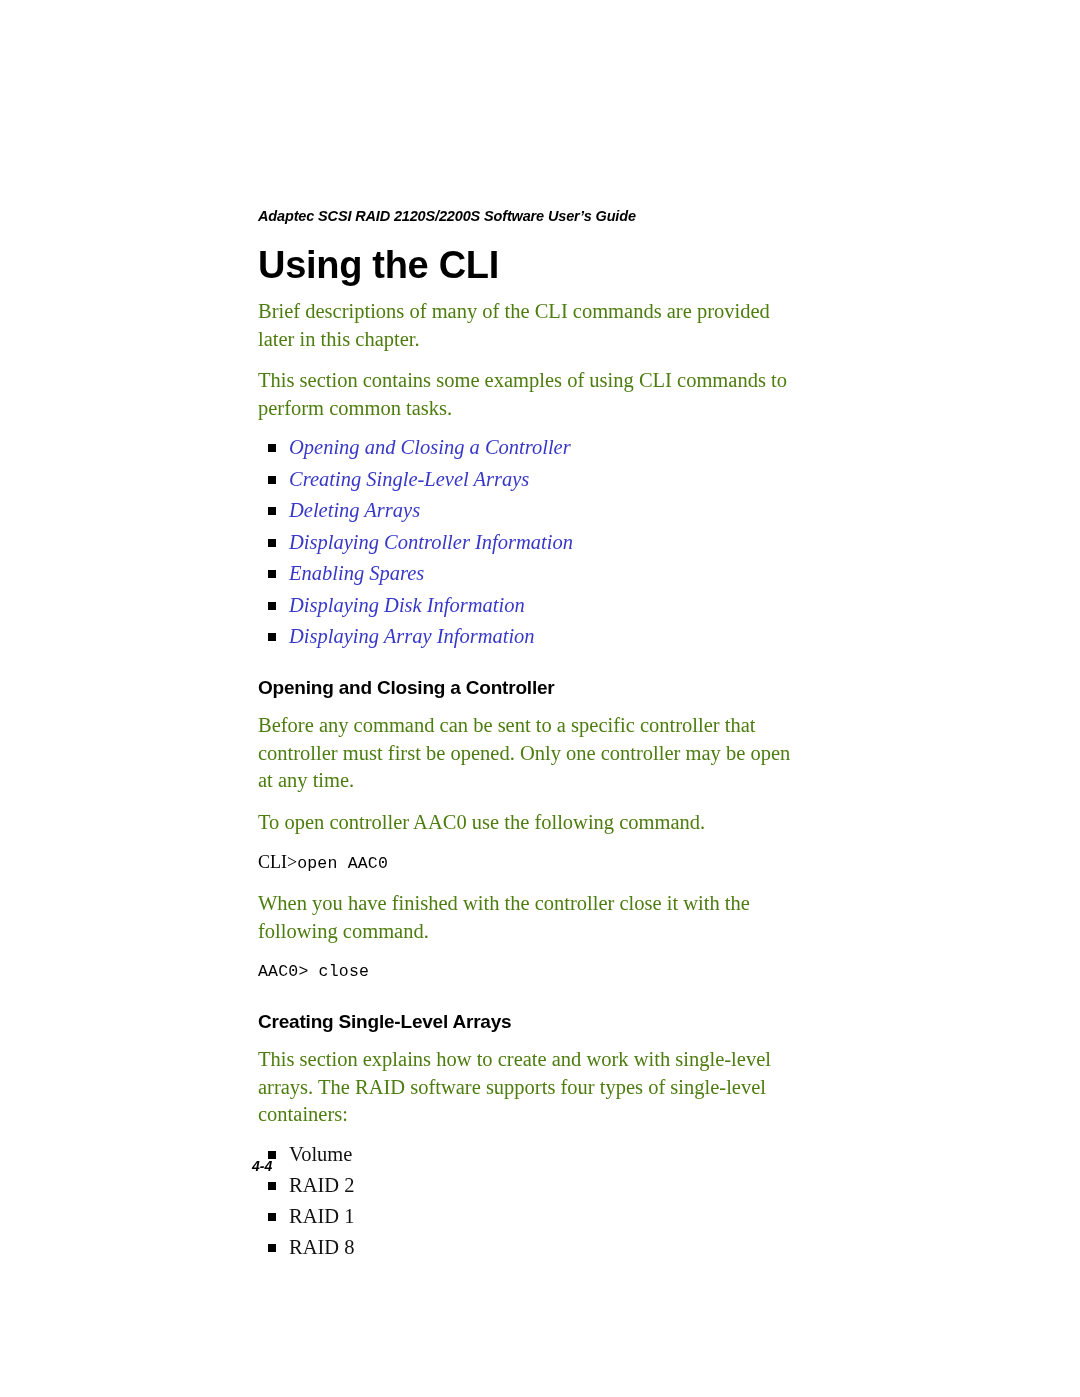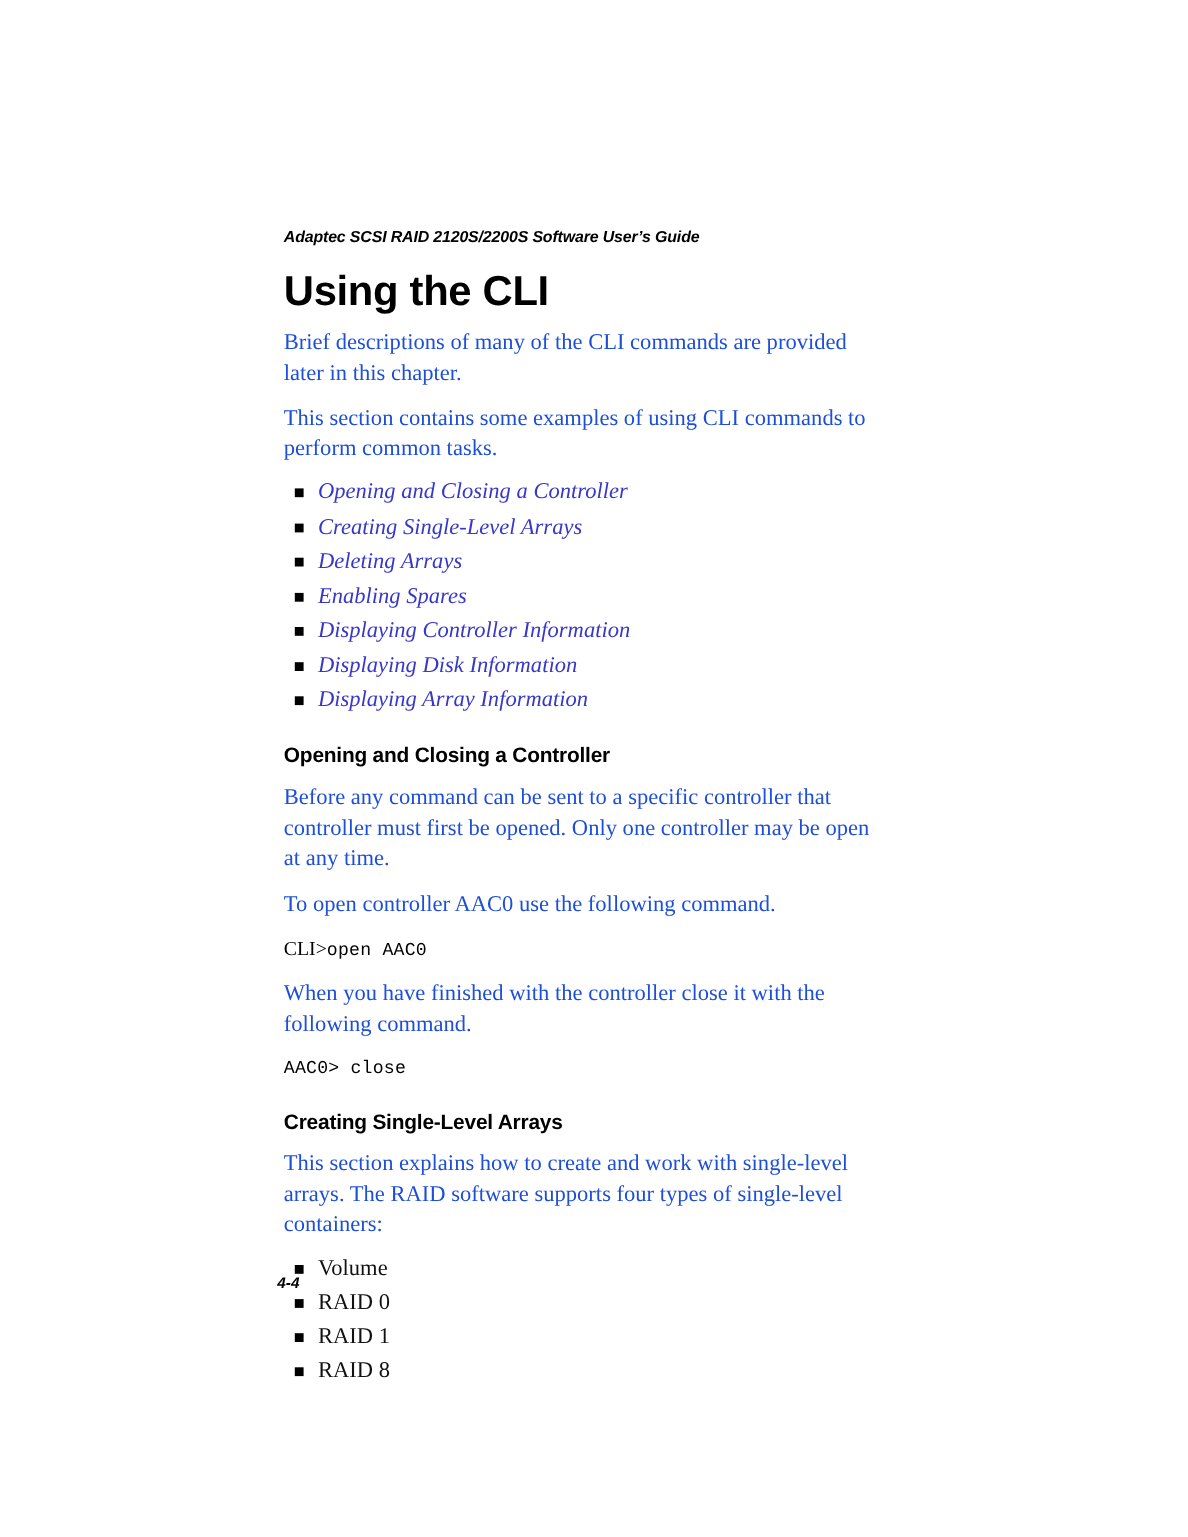--- a/index.html
+++ b/index.html
@@ -71,21 +71,21 @@
   }
   .sec1-heading { margin-top: 28px; margin-bottom: 12px; }
   .sec2-heading { margin-top: 26px; margin-bottom: 12px; }
 
   
   .body-text {
     font-family: "Liberation Serif", serif;
     font-size: 20.5px;
     line-height: 27.5px;
     margin: 0 0 14px 0;
-    color: #1d4ed8;
+    color: #4d7c0f;
   }
 
   
   .bullet-list {
     list-style: none;
     margin: 12px 0 0 0;
     padding: 0;
   }
   .bullet-item {
     position: relative;
@@ -167,25 +167,25 @@
       <li class="bullet-item">
         <span class="sq"></span>
         <span class="link-text">Creating Single-Level Arrays</span>
       </li>
       <li class="bullet-item">
         <span class="sq"></span>
         <span class="link-text">Deleting Arrays</span>
       </li>
       <li class="bullet-item">
         <span class="sq"></span>
+        <span class="link-text">Displaying Controller Information</span>
+      </li>
+      <li class="bullet-item">
+        <span class="sq"></span>
         <span class="link-text">Enabling Spares</span>
-      </li>
-      <li class="bullet-item">
-        <span class="sq"></span>
-        <span class="link-text">Displaying Controller Information</span>
       </li>
       <li class="bullet-item">
         <span class="sq"></span>
         <span class="link-text">Displaying Disk Information</span>
       </li>
       <li class="bullet-item">
         <span class="sq"></span>
         <span class="link-text">Displaying Array Information</span>
       </li>
     </ul>
@@ -210,21 +210,21 @@
 
     <p class="body-text">This section explains how to create and work with single-level arrays. The RAID software supports four types of single-level containers:</p>
 
     <ul class="bullet-list plain-list">
       <li class="bullet-item">
         <span class="sq"></span>
         <span class="plain-text">Volume</span>
       </li>
       <li class="bullet-item">
         <span class="sq"></span>
-        <span class="plain-text">RAID 0</span>
+        <span class="plain-text">RAID 2</span>
       </li>
       <li class="bullet-item">
         <span class="sq"></span>
         <span class="plain-text">RAID 1</span>
       </li>
       <li class="bullet-item">
         <span class="sq"></span>
         <span class="plain-text">RAID 8</span>
       </li>
     </ul>

